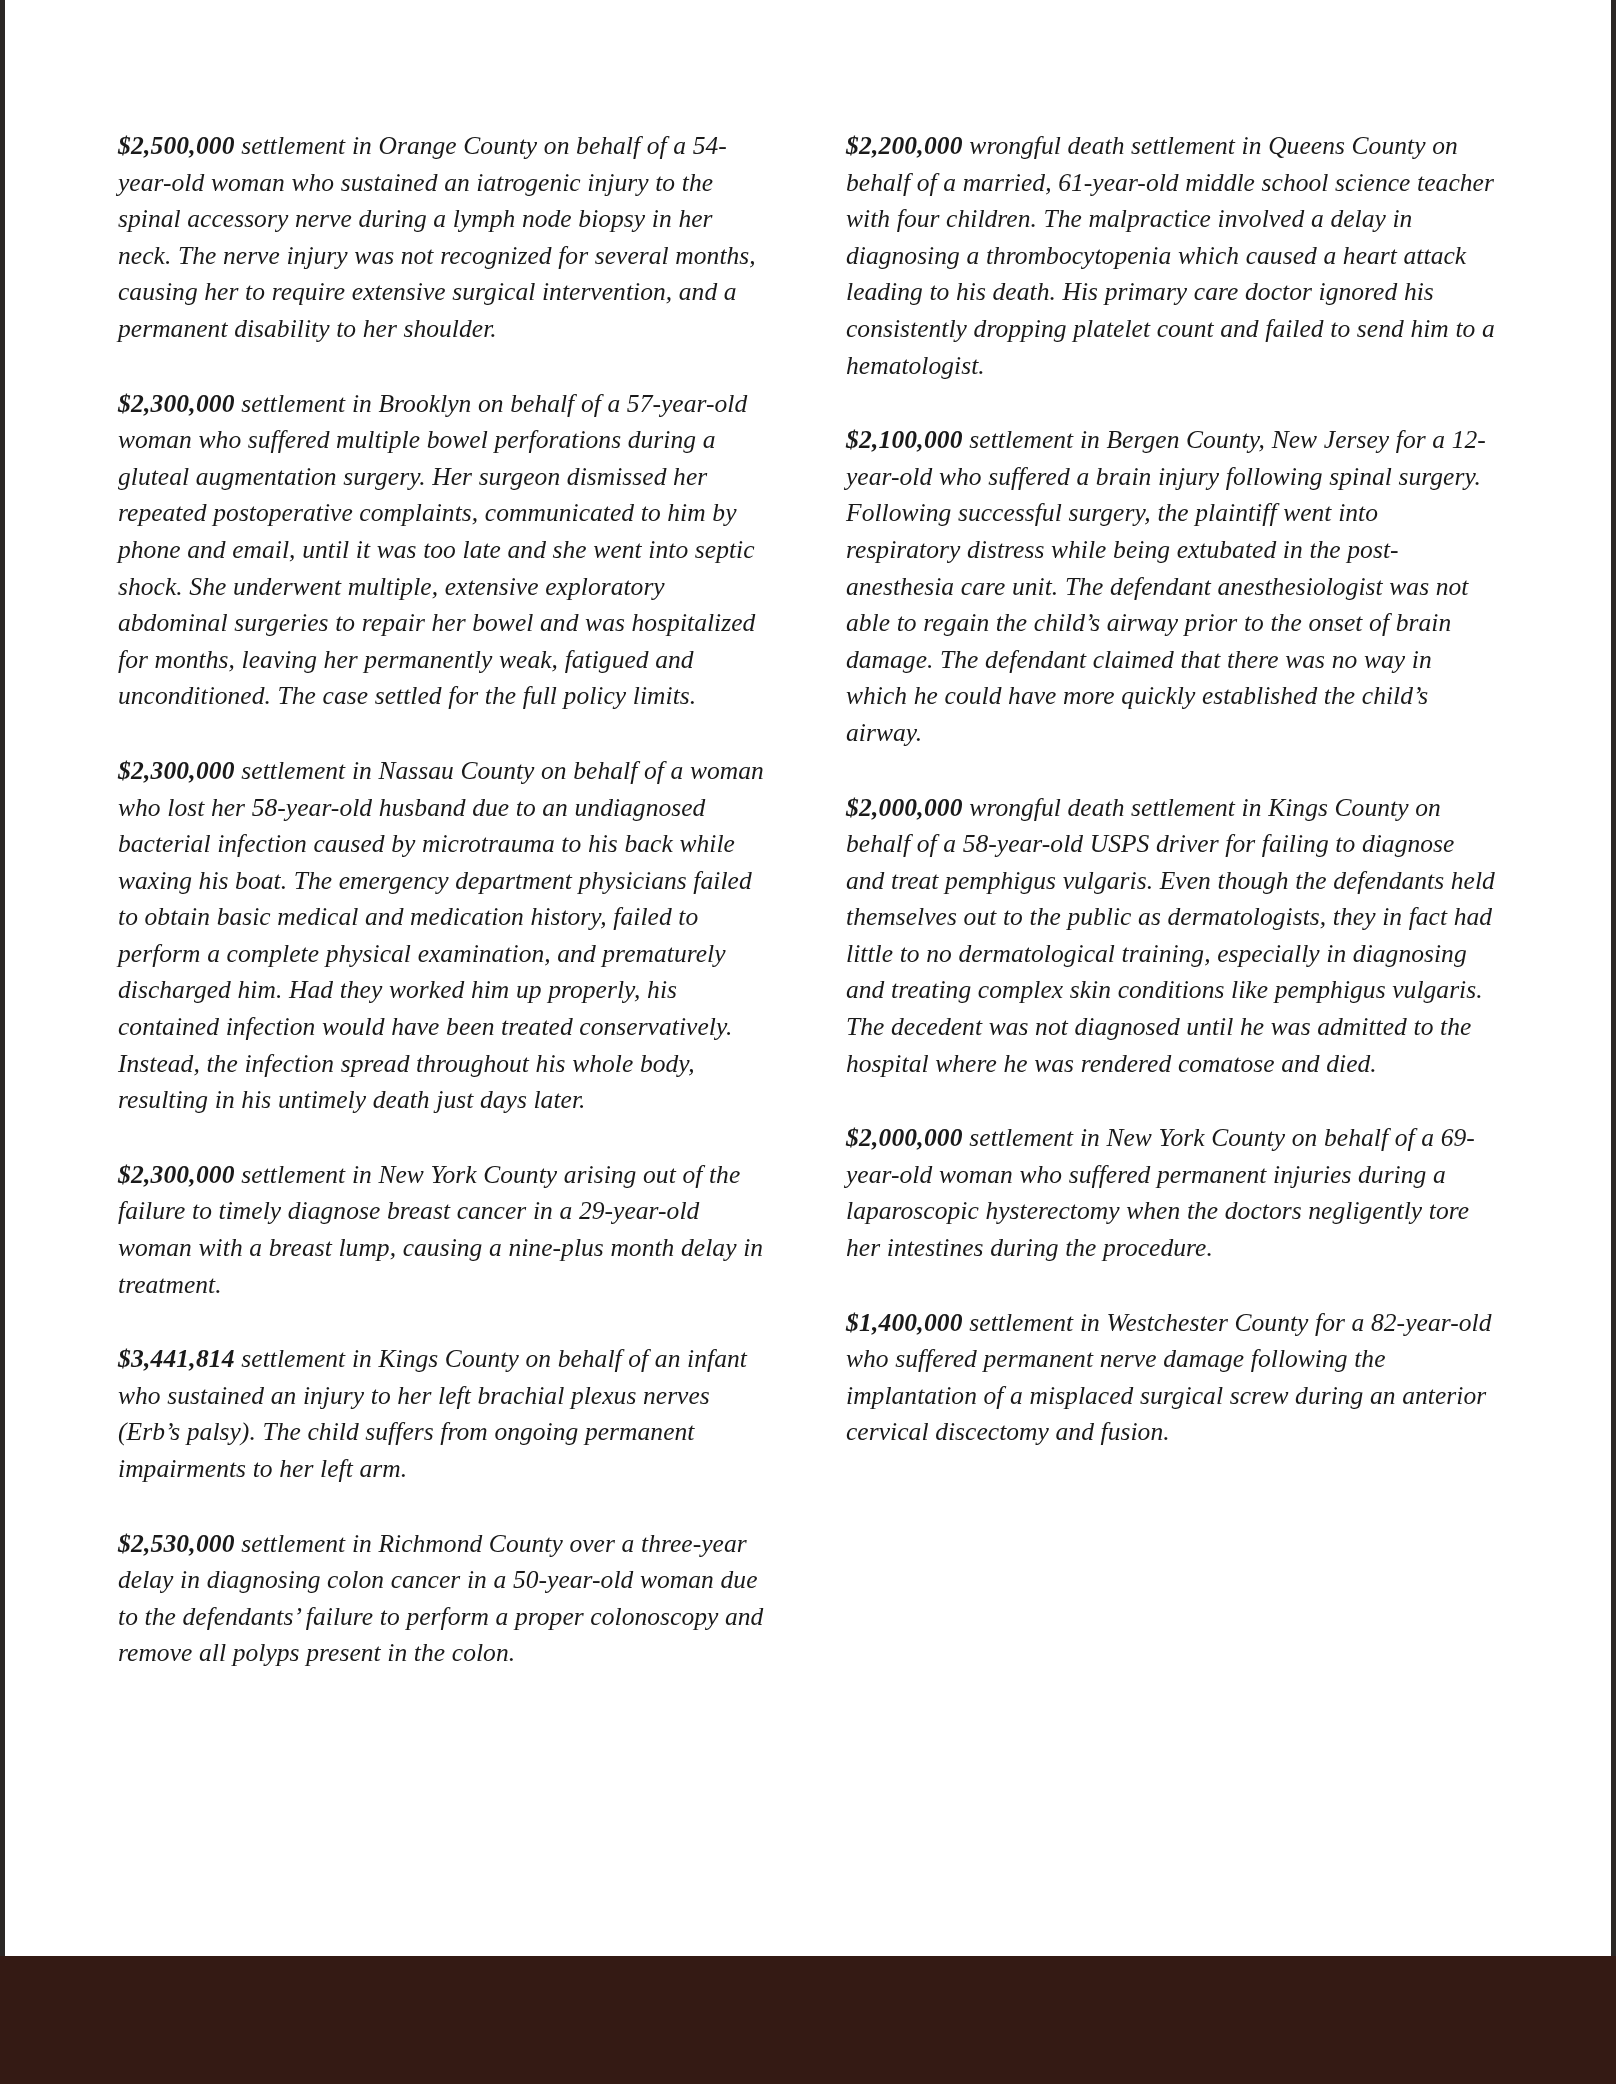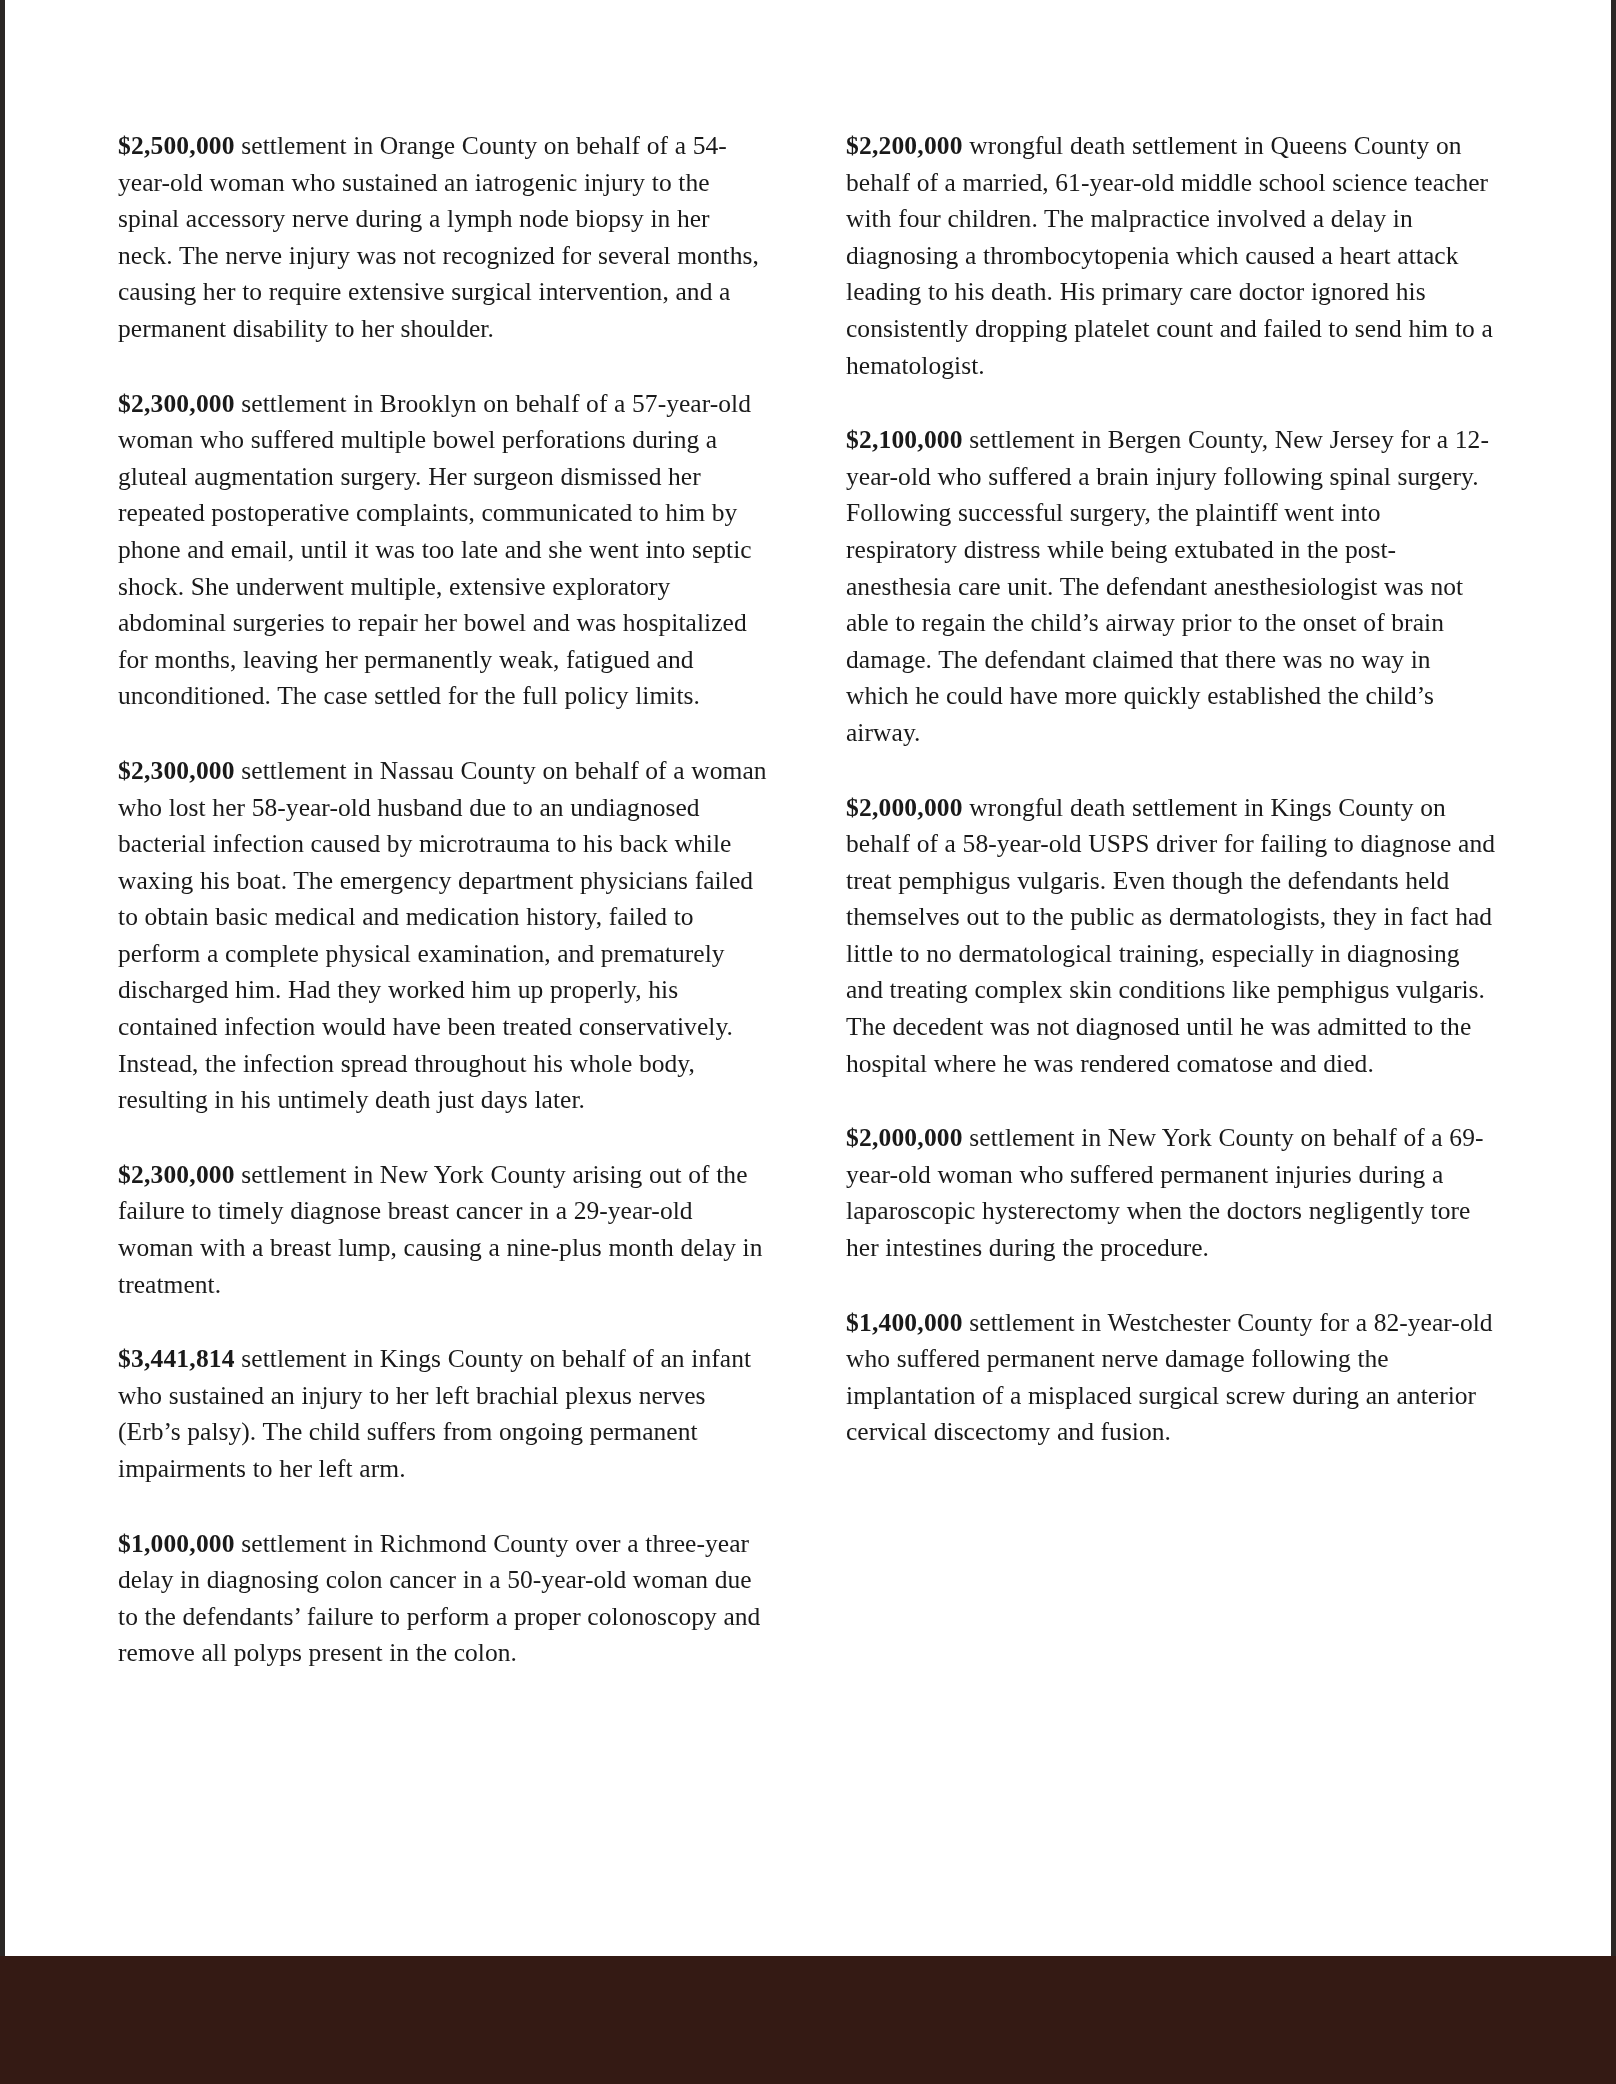--- a/index.html
+++ b/index.html
@@ -41,20 +41,21 @@
   }
 
   .content {
     position: absolute;
     left: 0;
     right: 0;
     top: 0;
     height: 1836px;
     padding: 0;
     box-sizing: border-box;
+    font-style: italic;
   }
 
   .columns {
     position: absolute;
     left: 118px;
     top: 128px;
     width: 1380px;
     display: flex;
     gap: 76px;
     align-items: flex-start;
@@ -97,21 +98,21 @@
         <p class="settlement"><span class="amount">$2,500,000</span><span> settlement in Orange County on behalf of a 54-year-old woman who sustained an iatrogenic injury to the spinal accessory nerve during a lymph node biopsy in her neck. The nerve injury was not recognized for several months, causing her to require extensive surgical intervention, and a permanent disability to her shoulder.</span></p>
 
         <p class="settlement"><span class="amount">$2,300,000</span><span> settlement in Brooklyn on behalf of a 57-year-old woman who suffered multiple bowel perforations during a gluteal augmentation surgery. Her surgeon dismissed her repeated postoperative complaints, communicated to him by phone and email, until it was too late and she went into septic shock. She underwent multiple, extensive exploratory abdominal surgeries to repair her bowel and was hospitalized for months, leaving her permanently weak, fatigued and unconditioned. The case settled for the full policy limits.</span></p>
 
         <p class="settlement"><span class="amount">$2,300,000</span><span> settlement in Nassau County on behalf of a woman who lost her 58-year-old husband due to an undiagnosed bacterial infection caused by microtrauma to his back while waxing his boat. The emergency department physicians failed to obtain basic medical and medication history, failed to perform a complete physical examination, and prematurely discharged him. Had they worked him up properly, his contained infection would have been treated conservatively. Instead, the infection spread throughout his whole body, resulting in his untimely death just days later.</span></p>
 
         <p class="settlement"><span class="amount">$2,300,000</span><span> settlement in New York County arising out of the failure to timely diagnose breast cancer in a 29-year-old woman with a breast lump, causing a nine-plus month delay in treatment.</span></p>
 
         <p class="settlement"><span class="amount">$3,441,814</span><span> settlement in Kings County on behalf of an infant who sustained an injury to her left brachial plexus nerves (Erb’s palsy). The child suffers from ongoing permanent impairments to her left arm.</span></p>
 
-        <p class="settlement"><span class="amount">$1,000,000</span><span> settlement in Richmond County over a three-year delay in diagnosing colon cancer in a 50-year-old woman due to the defendants’ failure to perform a proper colonoscopy and remove all polyps present in the colon.</span></p>
+        <p class="settlement"><span class="amount">$2,530,000</span><span> settlement in Richmond County over a three-year delay in diagnosing colon cancer in a 50-year-old woman due to the defendants’ failure to perform a proper colonoscopy and remove all polyps present in the colon.</span></p>
 
       </div>
 
       <div class="column">
 
         <p class="settlement"><span class="amount">$2,200,000</span><span> wrongful death settlement in Queens County on behalf of a married, 61-year-old middle school science teacher with four children.  The malpractice involved a delay in diagnosing a thrombocytopenia which caused a heart attack leading to his death. His primary care doctor ignored his consistently dropping platelet count and failed to send him to a hematologist.</span></p>
 
         <p class="settlement"><span class="amount">$2,100,000</span><span> settlement in Bergen County, New Jersey for a 12-year-old who suffered a brain injury following spinal surgery. Following successful surgery, the plaintiff went into respiratory distress while being extubated in the post-anesthesia care unit. The defendant anesthesiologist was not able to regain the child’s airway prior to the onset of brain damage. The defendant claimed that there was no way in which he could have more quickly established the child’s airway.</span></p>
 
         <p class="settlement"><span class="amount">$2,000,000</span><span> wrongful death settlement in Kings County on behalf of a 58-year-old USPS driver for failing to diagnose and treat pemphigus vulgaris. Even though the defendants held themselves out to the public as dermatologists, they in fact had little to no dermatological training, especially in diagnosing and treating complex skin conditions like pemphigus vulgaris. The decedent was not diagnosed until he was admitted to the hospital where he was rendered comatose and died.</span></p>

